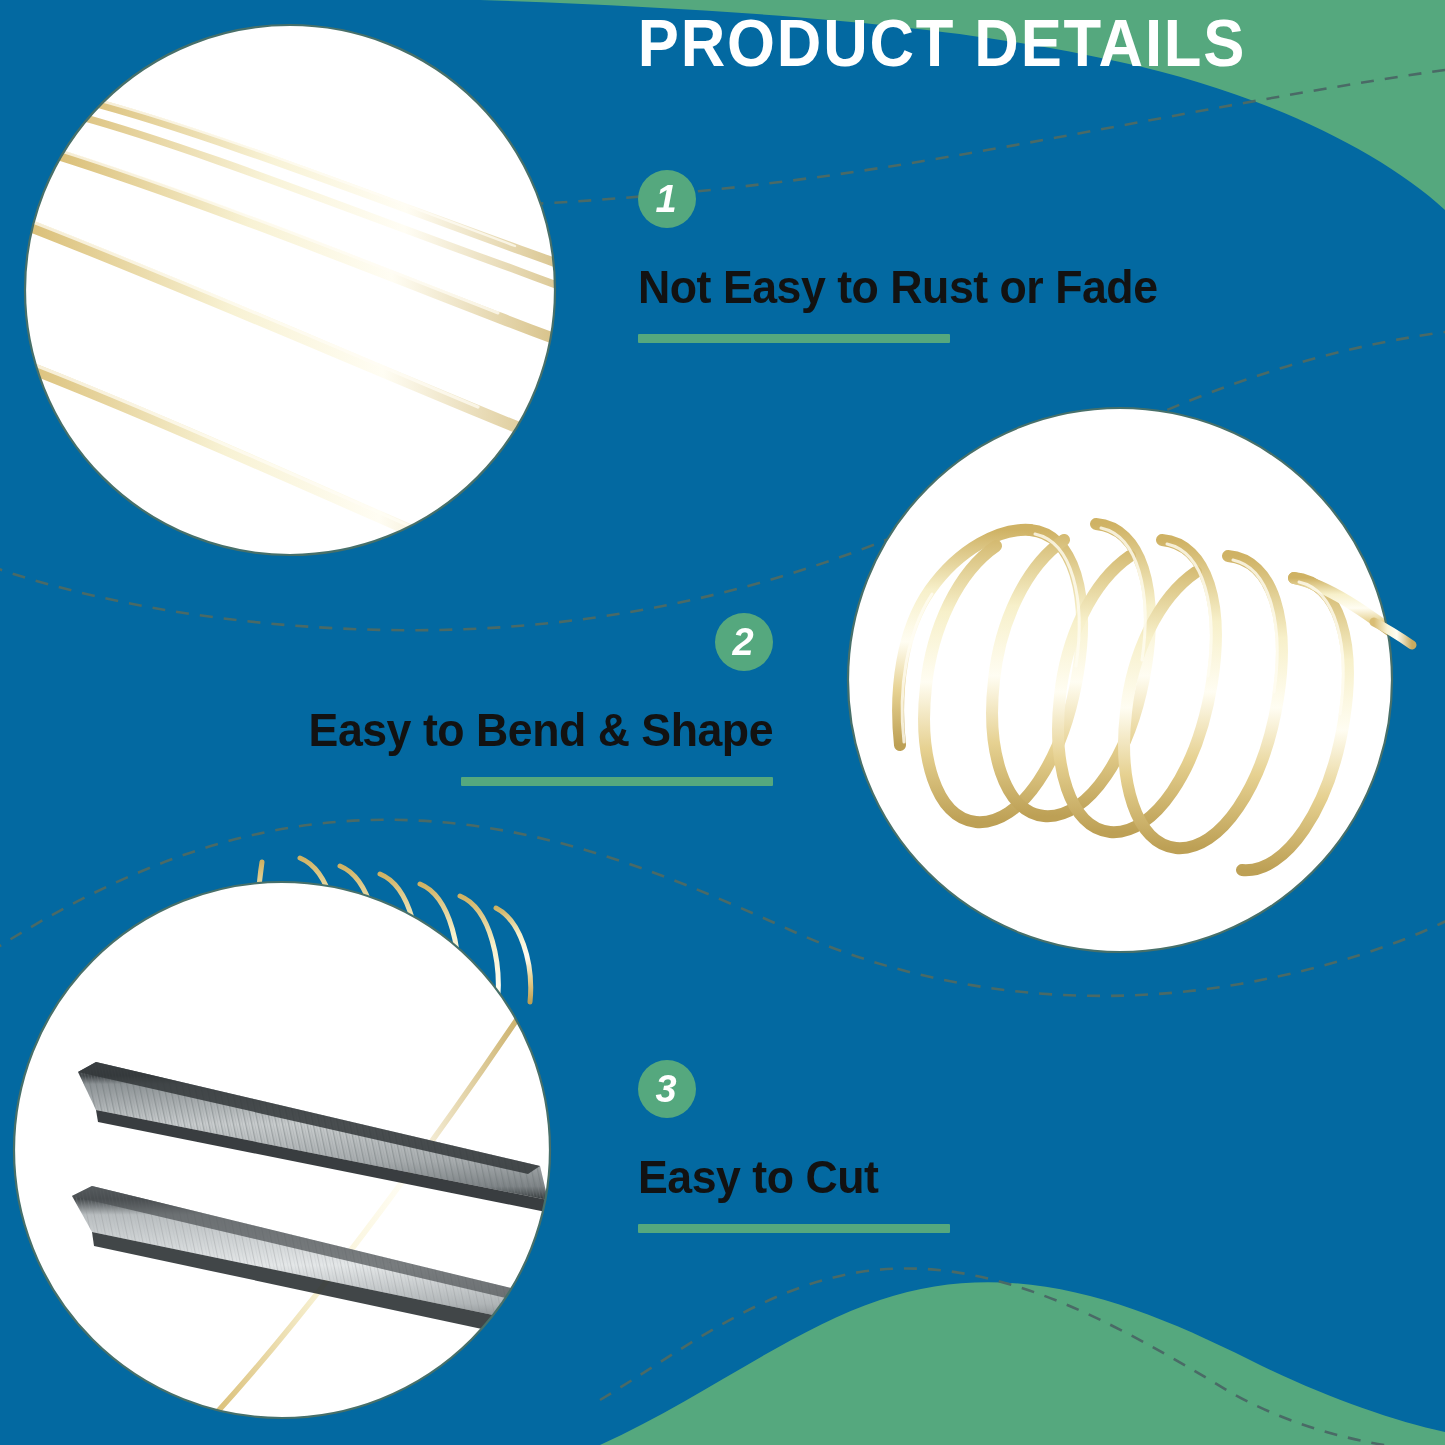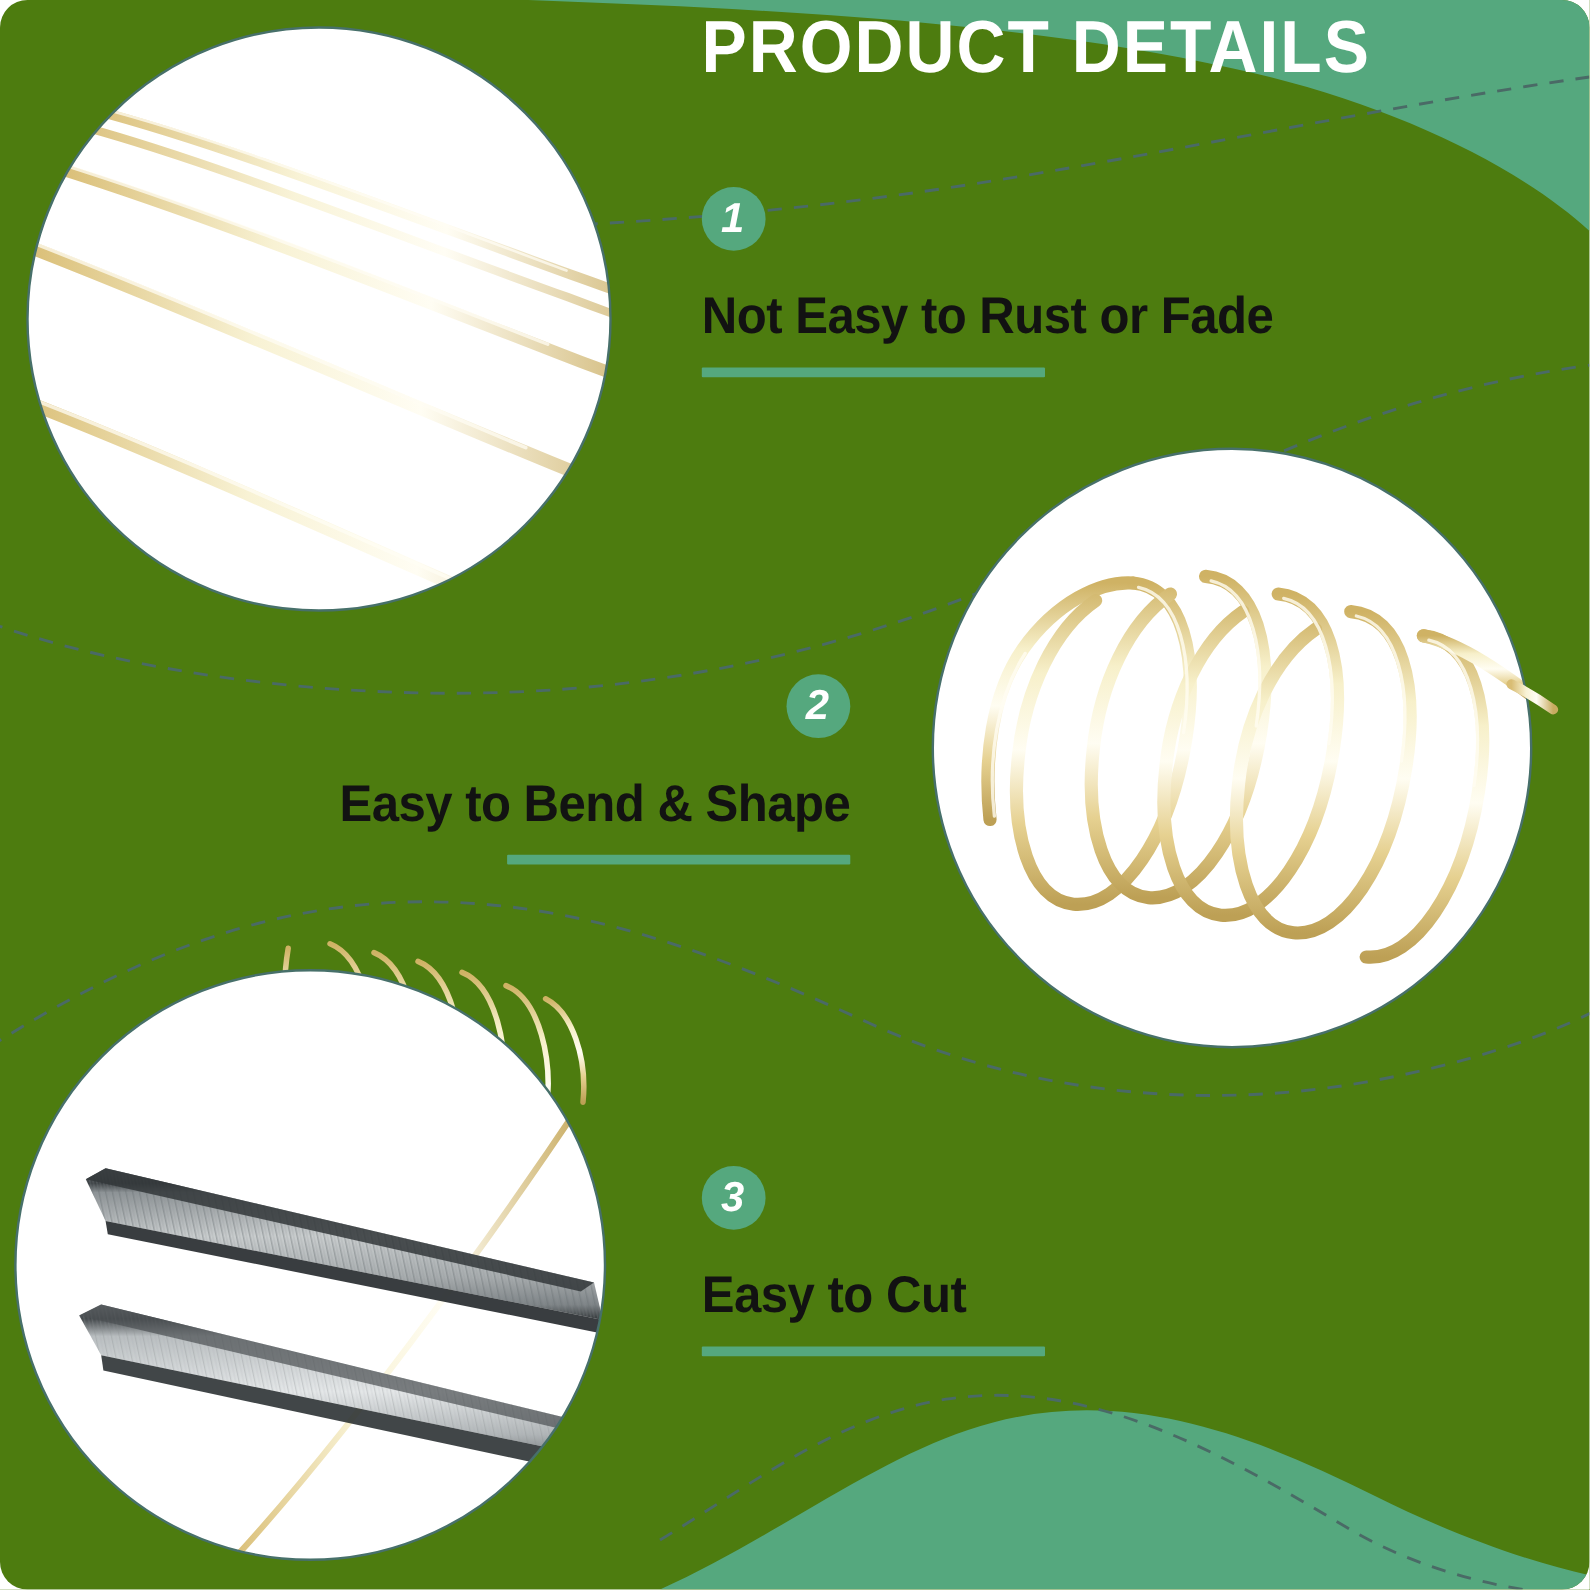--- a/index.html
+++ b/index.html
@@ -1,18 +1,18 @@
 <!DOCTYPE html>
 <html><head>
 <meta charset="utf-8">
 <style>
   html,body{margin:0;padding:0;background:#fff;}
   body{font-family:"Liberation Sans","DejaVu Sans",sans-serif;}
   #page{
-    position:relative;width:1445px;height:1445px;overflow:hidden;background:#4d7c0f;border-radius:25px;
+    position:relative;width:1445px;height:1445px;overflow:hidden;background:#0369a1;
   }
   #bg-svg{position:absolute;left:0;top:0;width:1445px;height:1445px;}
 
   
   .banner-title{
     position:absolute;left:620px;top:6px;width:700px;
     font-size:67px;font-weight:bold;color:#ffffff;
     letter-spacing:2px;text-align:center;
     transform:scaleX(.92);transform-origin:left top;
     white-space:nowrap;line-height:1.1;

